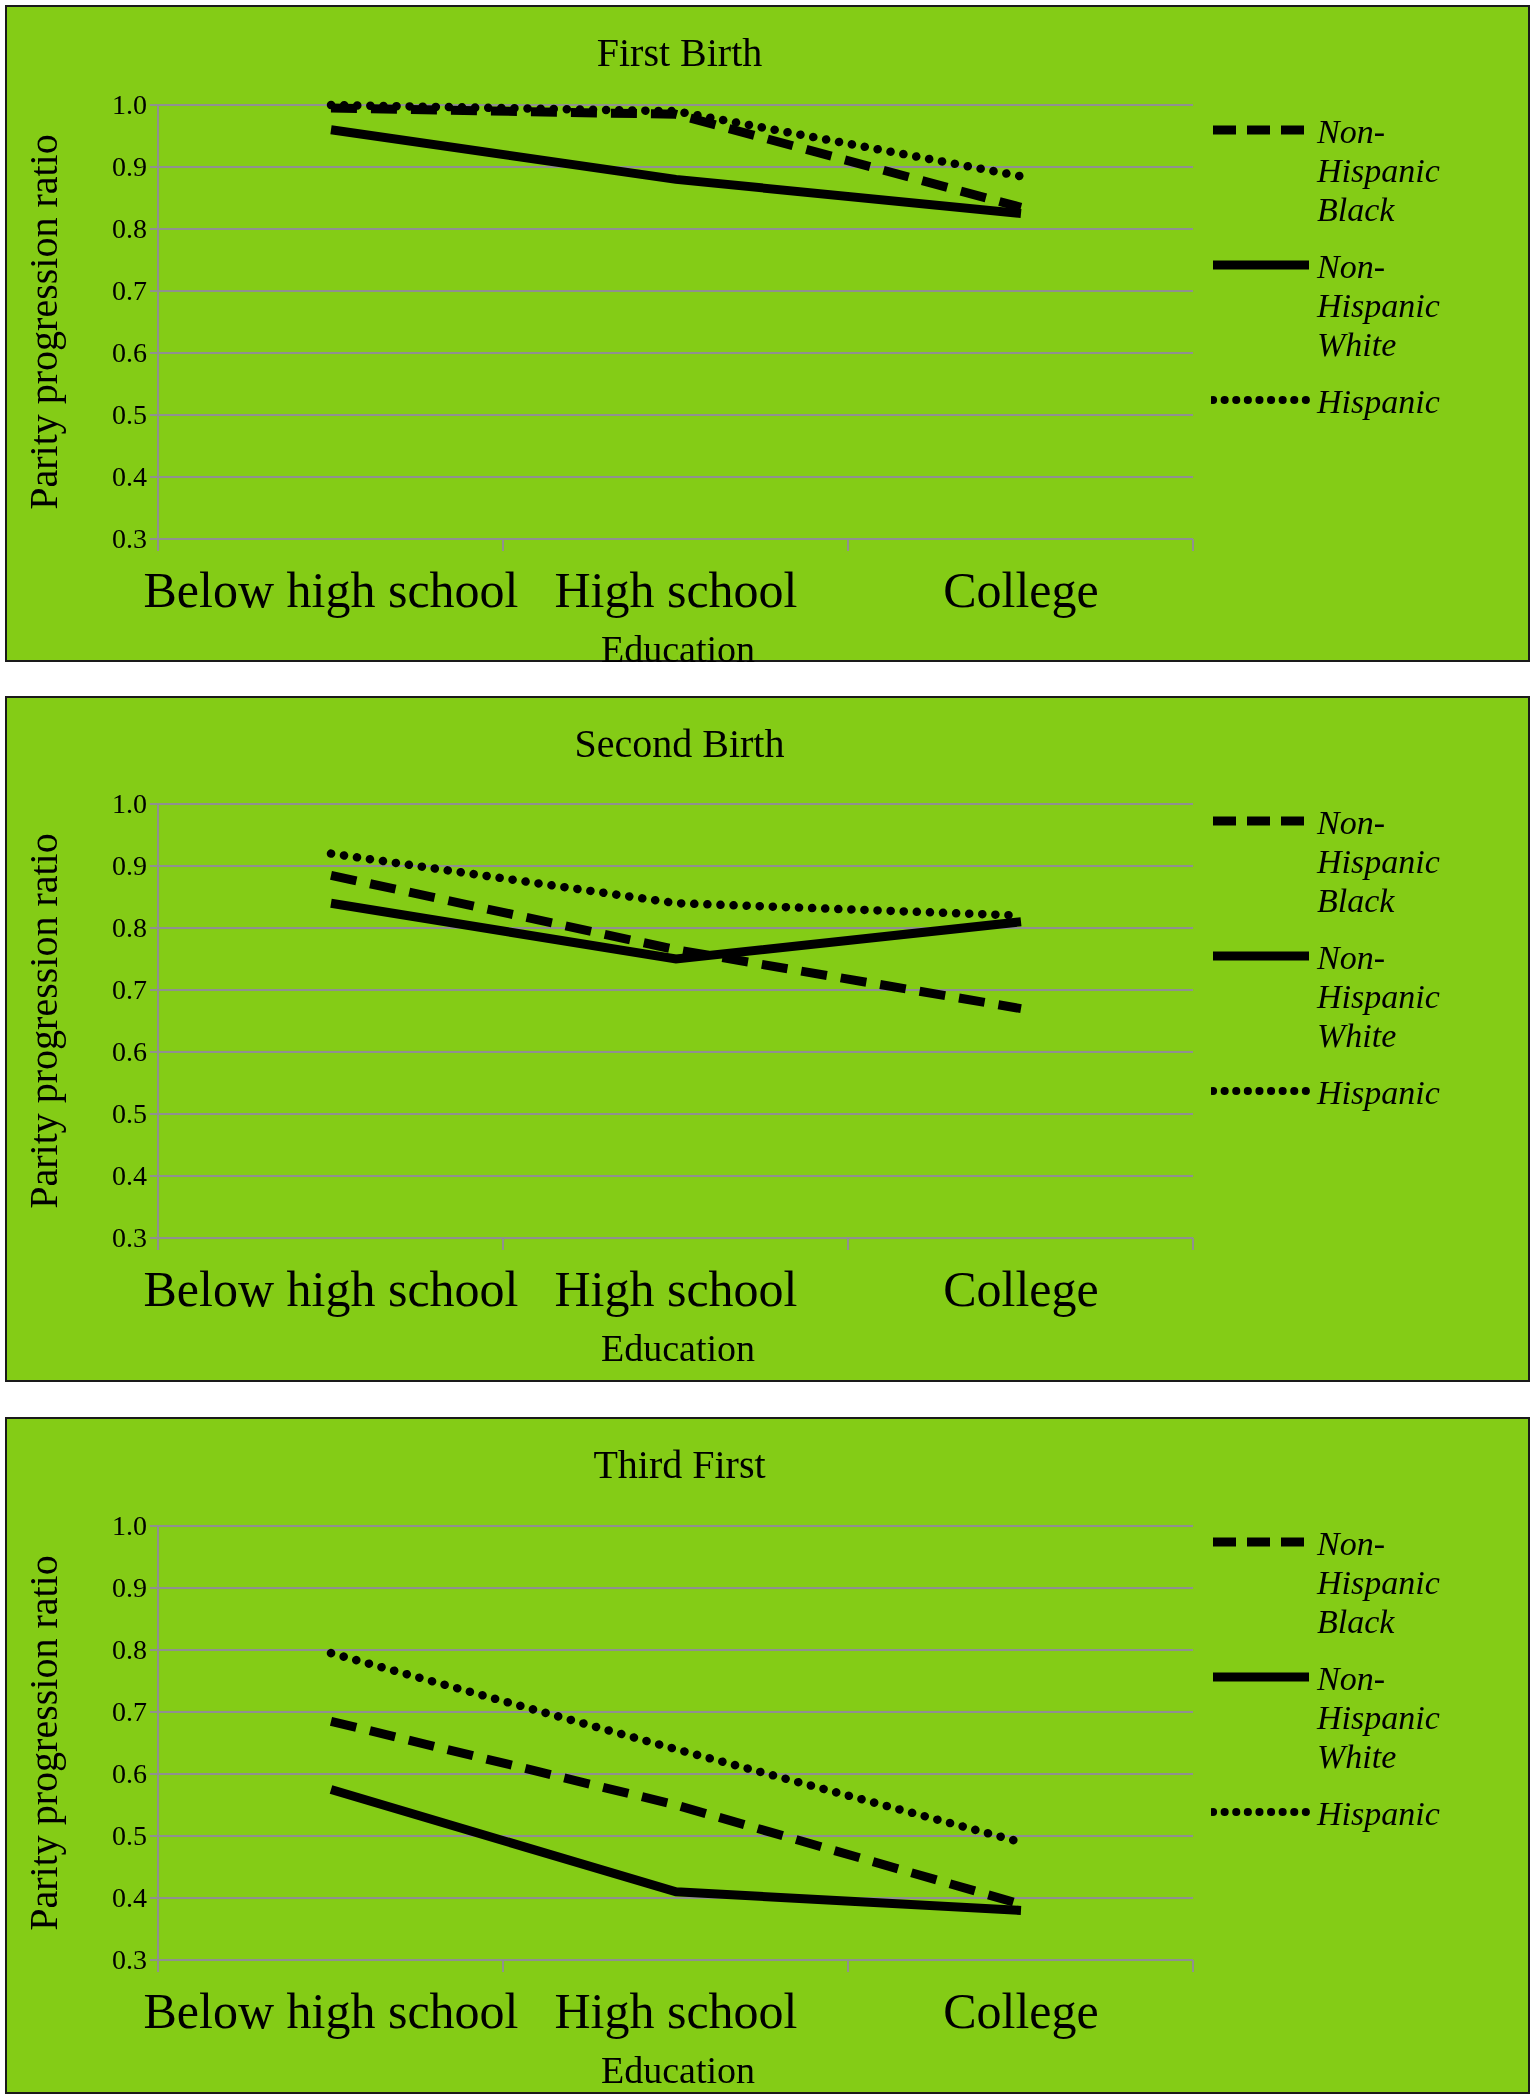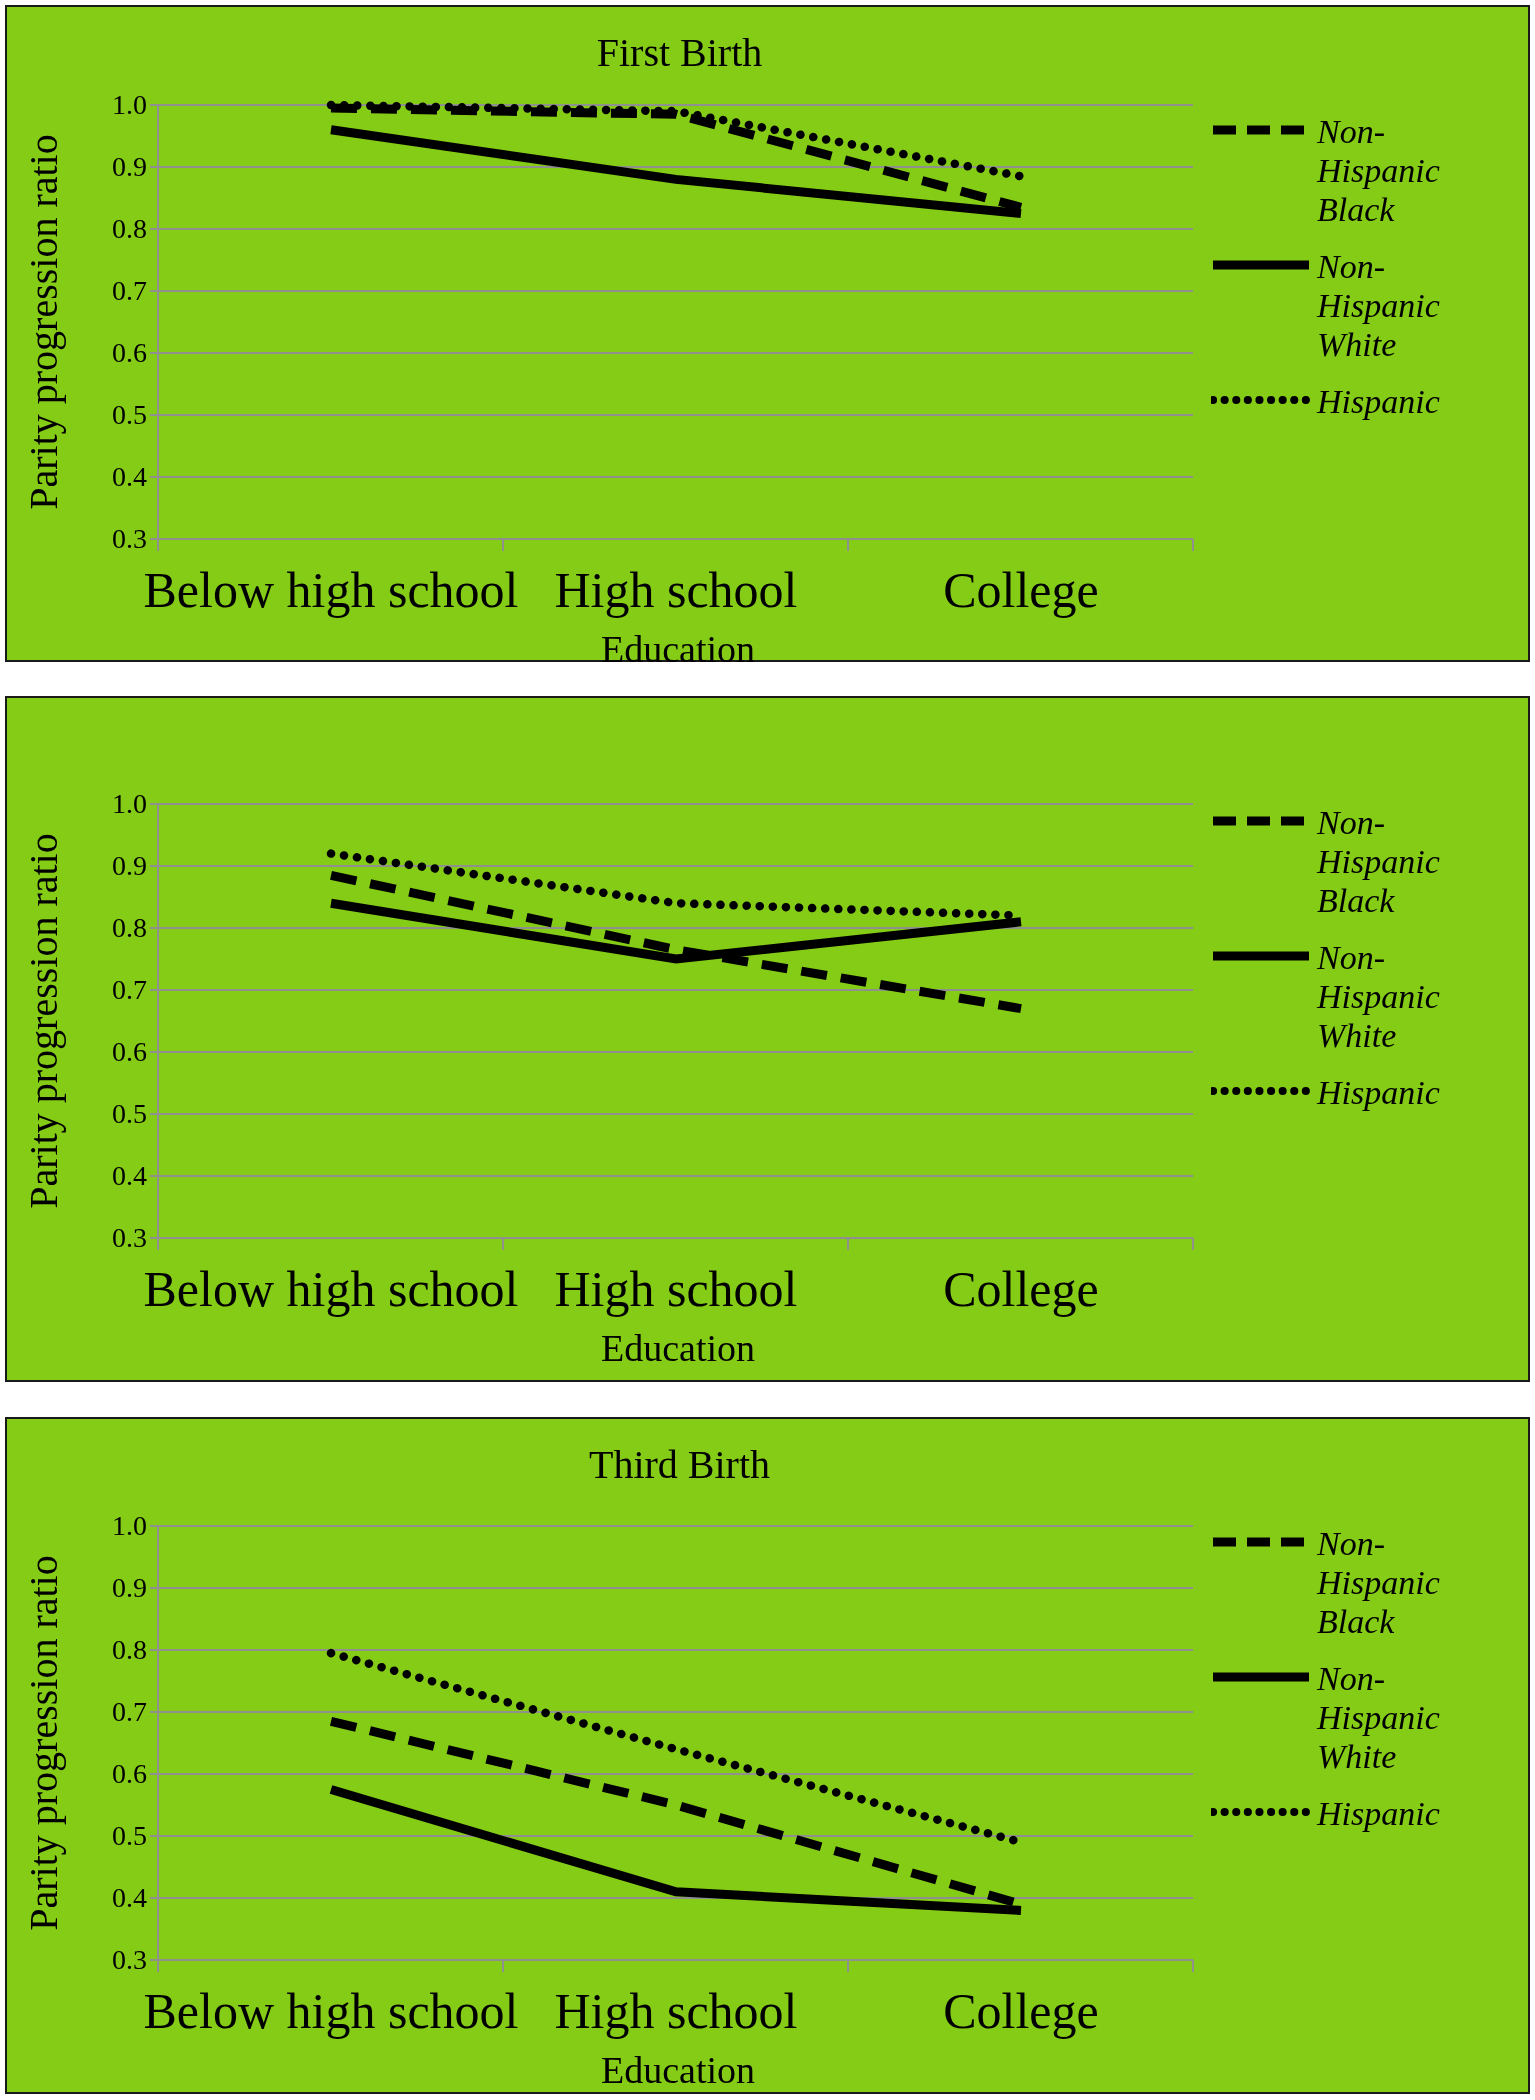--- a/index.html
+++ b/index.html
@@ -129,20 +129,21 @@
       <line x1="143" x2="151" y1="540" y2="540" stroke="#909090" stroke-width="2"></line>
       <line x1="151" x2="151" y1="106" y2="552" stroke="#909090" stroke-width="2"></line>
       <line x1="151" x2="151" y1="540" y2="552" stroke="#909090" stroke-width="2"></line>
       <line x1="496" x2="496" y1="540" y2="552" stroke="#909090" stroke-width="2"></line>
       <line x1="841" x2="841" y1="540" y2="552" stroke="#909090" stroke-width="2"></line>
       <line x1="1186" x2="1186" y1="540" y2="552" stroke="#909090" stroke-width="2"></line>
       <polyline stroke-width="8.5" stroke-dasharray="0.1 13" stroke-linecap="round" points="324,155.6 669,205.2 1014,217.6" fill="none" stroke="#000000"></polyline>
       <polyline stroke-width="9" stroke-linecap="butt" points="324,205.2 669,261.0 1014,223.8" fill="none" stroke="#000000"></polyline>
       <polyline stroke-width="9" stroke-dasharray="26 14" stroke-linecap="butt" points="324,177.3 669,251.7 1014,310.6" fill="none" stroke="#000000"></polyline>
     </svg>
+  <div class="chart-title">Second Birth</div>
   <div class="ylabel" id="yl1" style="top: 323px;">Parity progression ratio</div>
   <div class="xlabel" id="xl1" style="top: 628px;">Education</div>
   <div id="yt1">
       <div class="ytick" style="top: 106px;">1.0</div>
       <div class="ytick" style="top: 168px;">0.9</div>
       <div class="ytick" style="top: 230px;">0.8</div>
       <div class="ytick" style="top: 292px;">0.7</div>
       <div class="ytick" style="top: 354px;">0.6</div>
       <div class="ytick" style="top: 416px;">0.5</div>
       <div class="ytick" style="top: 478px;">0.4</div>
@@ -195,21 +196,21 @@
       <line x1="143" x2="151" y1="541" y2="541" stroke="#909090" stroke-width="2"></line>
       <line x1="151" x2="151" y1="107" y2="553" stroke="#909090" stroke-width="2"></line>
       <line x1="151" x2="151" y1="541" y2="553" stroke="#909090" stroke-width="2"></line>
       <line x1="496" x2="496" y1="541" y2="553" stroke="#909090" stroke-width="2"></line>
       <line x1="841" x2="841" y1="541" y2="553" stroke="#909090" stroke-width="2"></line>
       <line x1="1186" x2="1186" y1="541" y2="553" stroke="#909090" stroke-width="2"></line>
       <polyline stroke-width="8.5" stroke-dasharray="0.1 13" stroke-linecap="round" points="324,234.1 669,330.2 1014,423.2" fill="none" stroke="#000000"></polyline>
       <polyline stroke-width="9" stroke-linecap="butt" points="324,370.5 669,472.8 1014,491.4" fill="none" stroke="#000000"></polyline>
       <polyline stroke-width="9" stroke-dasharray="26 14" stroke-linecap="butt" points="324,302.3 669,386.0 1014,485.2" fill="none" stroke="#000000"></polyline>
     </svg>
-  <div class="chart-title">Third Birth</div>
+  <div class="chart-title">Third First</div>
   <div class="ylabel" id="yl2" style="top: 324px;">Parity progression ratio</div>
   <div class="xlabel" id="xl2" style="top: 629px;">Education</div>
   <div id="yt2">
       <div class="ytick" style="top: 107px;">1.0</div>
       <div class="ytick" style="top: 169px;">0.9</div>
       <div class="ytick" style="top: 231px;">0.8</div>
       <div class="ytick" style="top: 293px;">0.7</div>
       <div class="ytick" style="top: 355px;">0.6</div>
       <div class="ytick" style="top: 417px;">0.5</div>
       <div class="ytick" style="top: 479px;">0.4</div>

